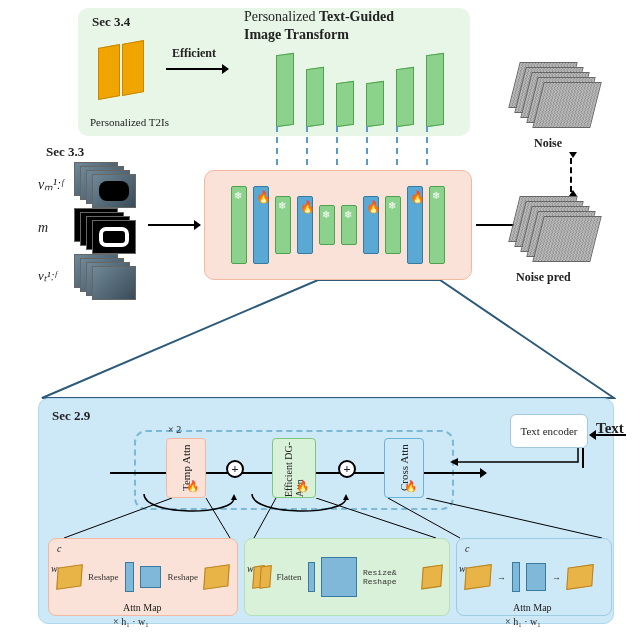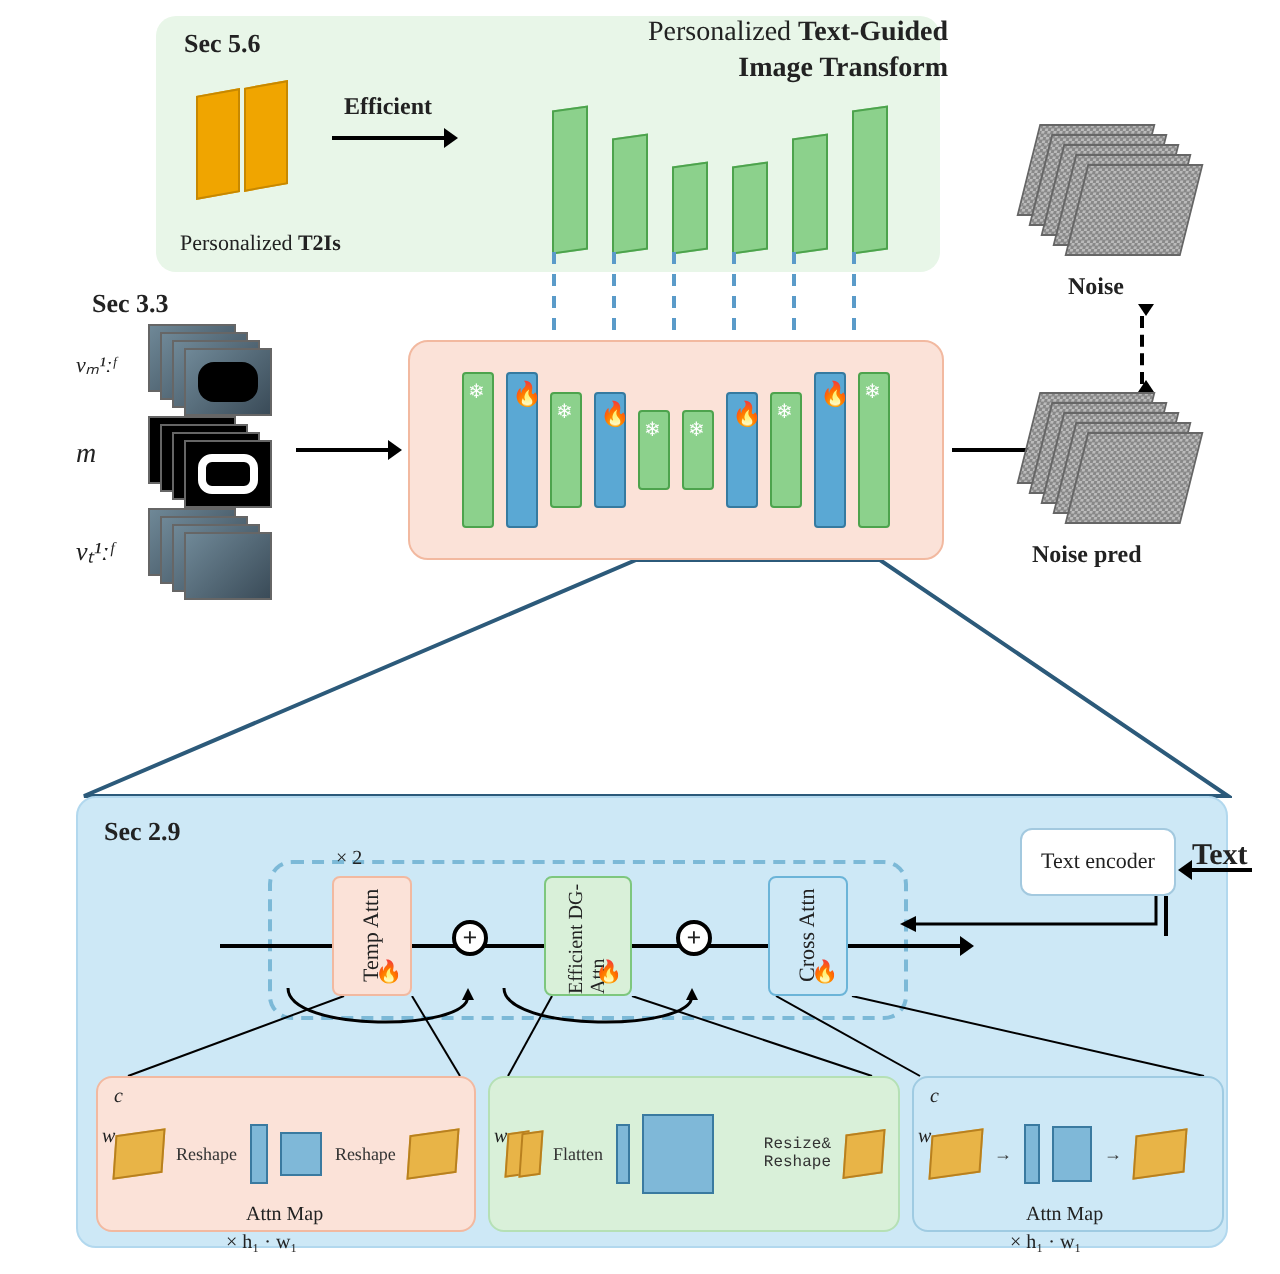--- a/index.html
+++ b/index.html
@@ -17,21 +17,21 @@
     --noise:#8f8f8f;
     --text:#222;
     --teal:#1c7fa8;
     --teal2:#2c5a7a;
   }
   *{box-sizing:border-box;font-family:Georgia,'Times New Roman',serif;}
   body{margin:0;width:640px;height:637px;background:#fff;color:var(--text);font-size:12px;position:relative;}
   svg{display:block;}
   .abs{position:absolute;}
   .sec-label{font-weight:bold;font-size:13px;}
-  .title{font-size:14px;text-align:right;line-height:1.3;}
+  .title{font-size:14px;text-align:left;line-height:1.3;}
   .title .bold{font-weight:bold;}
 
   
   .sec34-box{left:78px;top:8px;width:392px;height:128px;background:var(--cream);border-radius:10px;}
   .t2i-group{position:absolute;left:98px;top:42px;width:62px;height:70px;}
   .t2i-group .slab{position:absolute;width:22px;height:52px;background:var(--orange);transform:skewY(-10deg);border:1px solid #c78800;}
   .arrow{position:absolute;display:flex;align-items:center;}
   .arrow .shaft{height:2px;background:#000;}
   .arrow .head{width:0;height:0;border-left:7px solid #000;border-top:5px solid transparent;border-bottom:5px solid transparent;}
   .inpaint-unet{position:absolute;left:260px;top:40px;width:200px;height:86px;display:flex;align-items:flex-end;gap:12px;justify-content:center;}
@@ -71,42 +71,42 @@
   .plus-circ{position:absolute;width:18px;height:18px;border:2px solid #000;border-radius:50%;display:flex;align-items:center;justify-content:center;font-size:13px;font-weight:bold;background:#fff;}
   .textenc{position:absolute;right:52px;top:414px;width:78px;height:34px;background:#fff;border:1px solid #a3c9df;border-radius:6px;display:flex;align-items:center;justify-content:center;font-size:11px;text-align:center;}
 
   
   .diag{position:absolute;top:538px;height:78px;border-radius:8px;padding:6px 8px;display:flex;align-items:center;gap:6px;}
   .diag .cube{width:26px;height:22px;background:#e8b447;border:1px solid #b8801f;transform:skewY(-8deg) skewX(-4deg);}
   .diag .cube.sm{width:14px;height:22px;}
   .diag .sq{width:30px;height:30px;background:#7fb8d8;border:1px solid #3a7aa0;}
   .diag .sq.lg{width:48px;height:40px;}
   .diag .bar{width:10px;height:30px;background:#7fb8d8;border:1px solid #3a7aa0;}
-  .diag .lab{font-size:9px;color:#333;text-align:right;}
+  .diag .lab{font-size:9px;color:#333;}
   .diag .annot{position:absolute;left:8px;font-size:10px;font-style:italic;}
   .diag .caption{position:absolute;bottom:2px;font-size:10px;}
 
   .snow-icon{color:#fff;font-size:10px;}
 </style>
 </head>
 <body>
 
 <div class="abs sec34-box"></div>
-<div class="abs sec-label" style="left:92px;top:14px;">Sec 5.6</div>
+<div class="abs sec-label" style="left:92px;top:14px;">Sec 3.4</div>
 <div class="abs title" style="left:244px;top:8px;width:230px;">
   <span>Personalized </span><span class="bold">Text-Guided</span><br>
   <span class="bold">Image Transform</span>
 </div>
 
 <div class="t2i-group abs">
   <div class="slab" style="left:0;top:4px;"></div>
   <div class="slab" style="left:24px;top:0;"></div>
 </div>
 <div class="abs" style="left:90px;top:116px;font-size:11px;">
-  <span>Personalized </span><span style="font-weight:bold">T2Is</span>
+  <span>Personalized </span><span style="font-weight:normal">T2Is</span>
 </div>
 
 <div class="abs arrow" style="left:166px;top:64px;">
   <div class="shaft" style="width:56px;"></div>
     <div class="head"></div>
 </div>
 <div class="abs" style="left:172px;top:46px;font-size:12px;font-weight:bold;">Efficient</div>
 
 <div class="inpaint-unet">
   <div class="bar" style="height:72px;"></div>
@@ -152,21 +152,21 @@
   <div class="bar blue" style="height:78px;">
       <span class="mini-icon">🔥</span>
     </div>
   <div class="bar" style="height:78px;">
       <span class="mini-icon snow-icon">❄</span>
     </div>
 </div>
 
 <div class="abs sec-label" style="left:46px;top:144px;">Sec 3.3</div>
 <div class="abs stacks">
-  <div class="abs" style="left:0;top:22px;font-size:11px;">vₘ¹ːᶠ</div>
+  <div class="abs" style="left:0;top:22px;font-size:14px;">vₘ¹ːᶠ</div>
   <div class="stk" style="left:36px;top:10px;">
     <div class="tile latent" style="left:0;top:0;"></div>
     <div class="tile latent" style="left:6px;top:4px;"></div>
     <div class="tile latent" style="left:12px;top:8px;"></div>
     <div class="tile latent" style="left:18px;top:12px;">
         <div style="position:absolute;inset:6px;background:#000;border-radius:8px;"></div>
       </div>
   </div>
 
   <div class="abs" style="left:0;top:68px;font-size:14px;">m</div>

